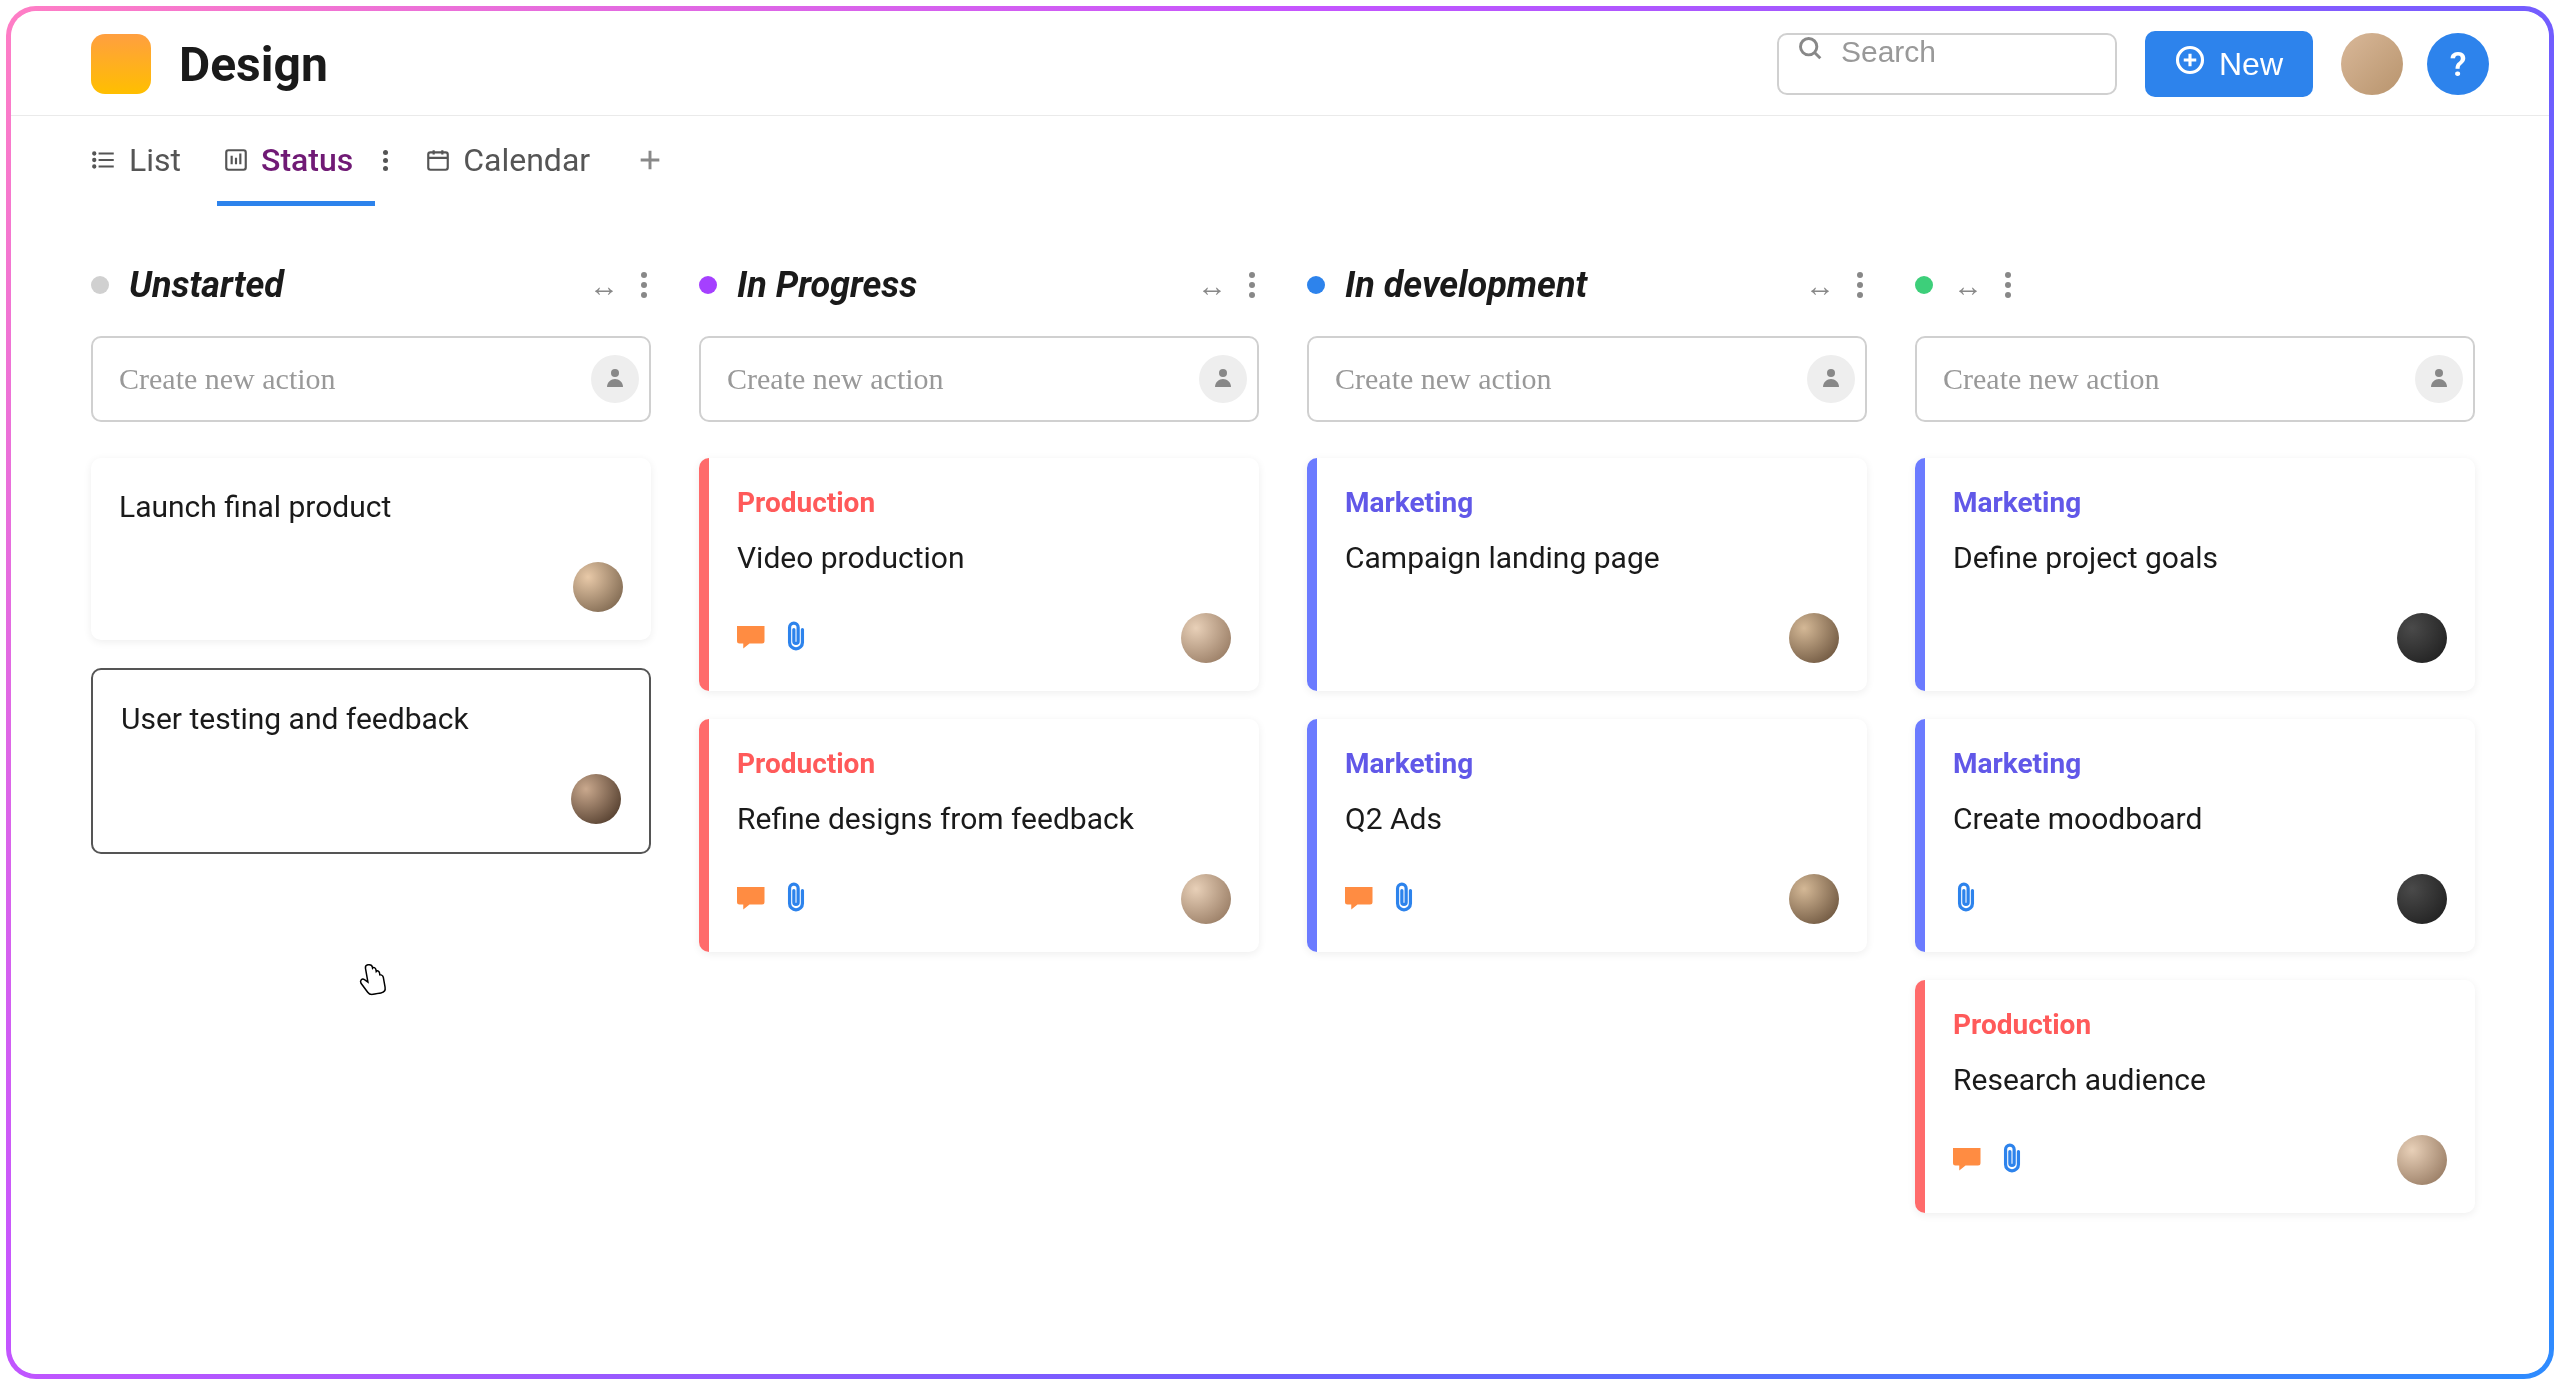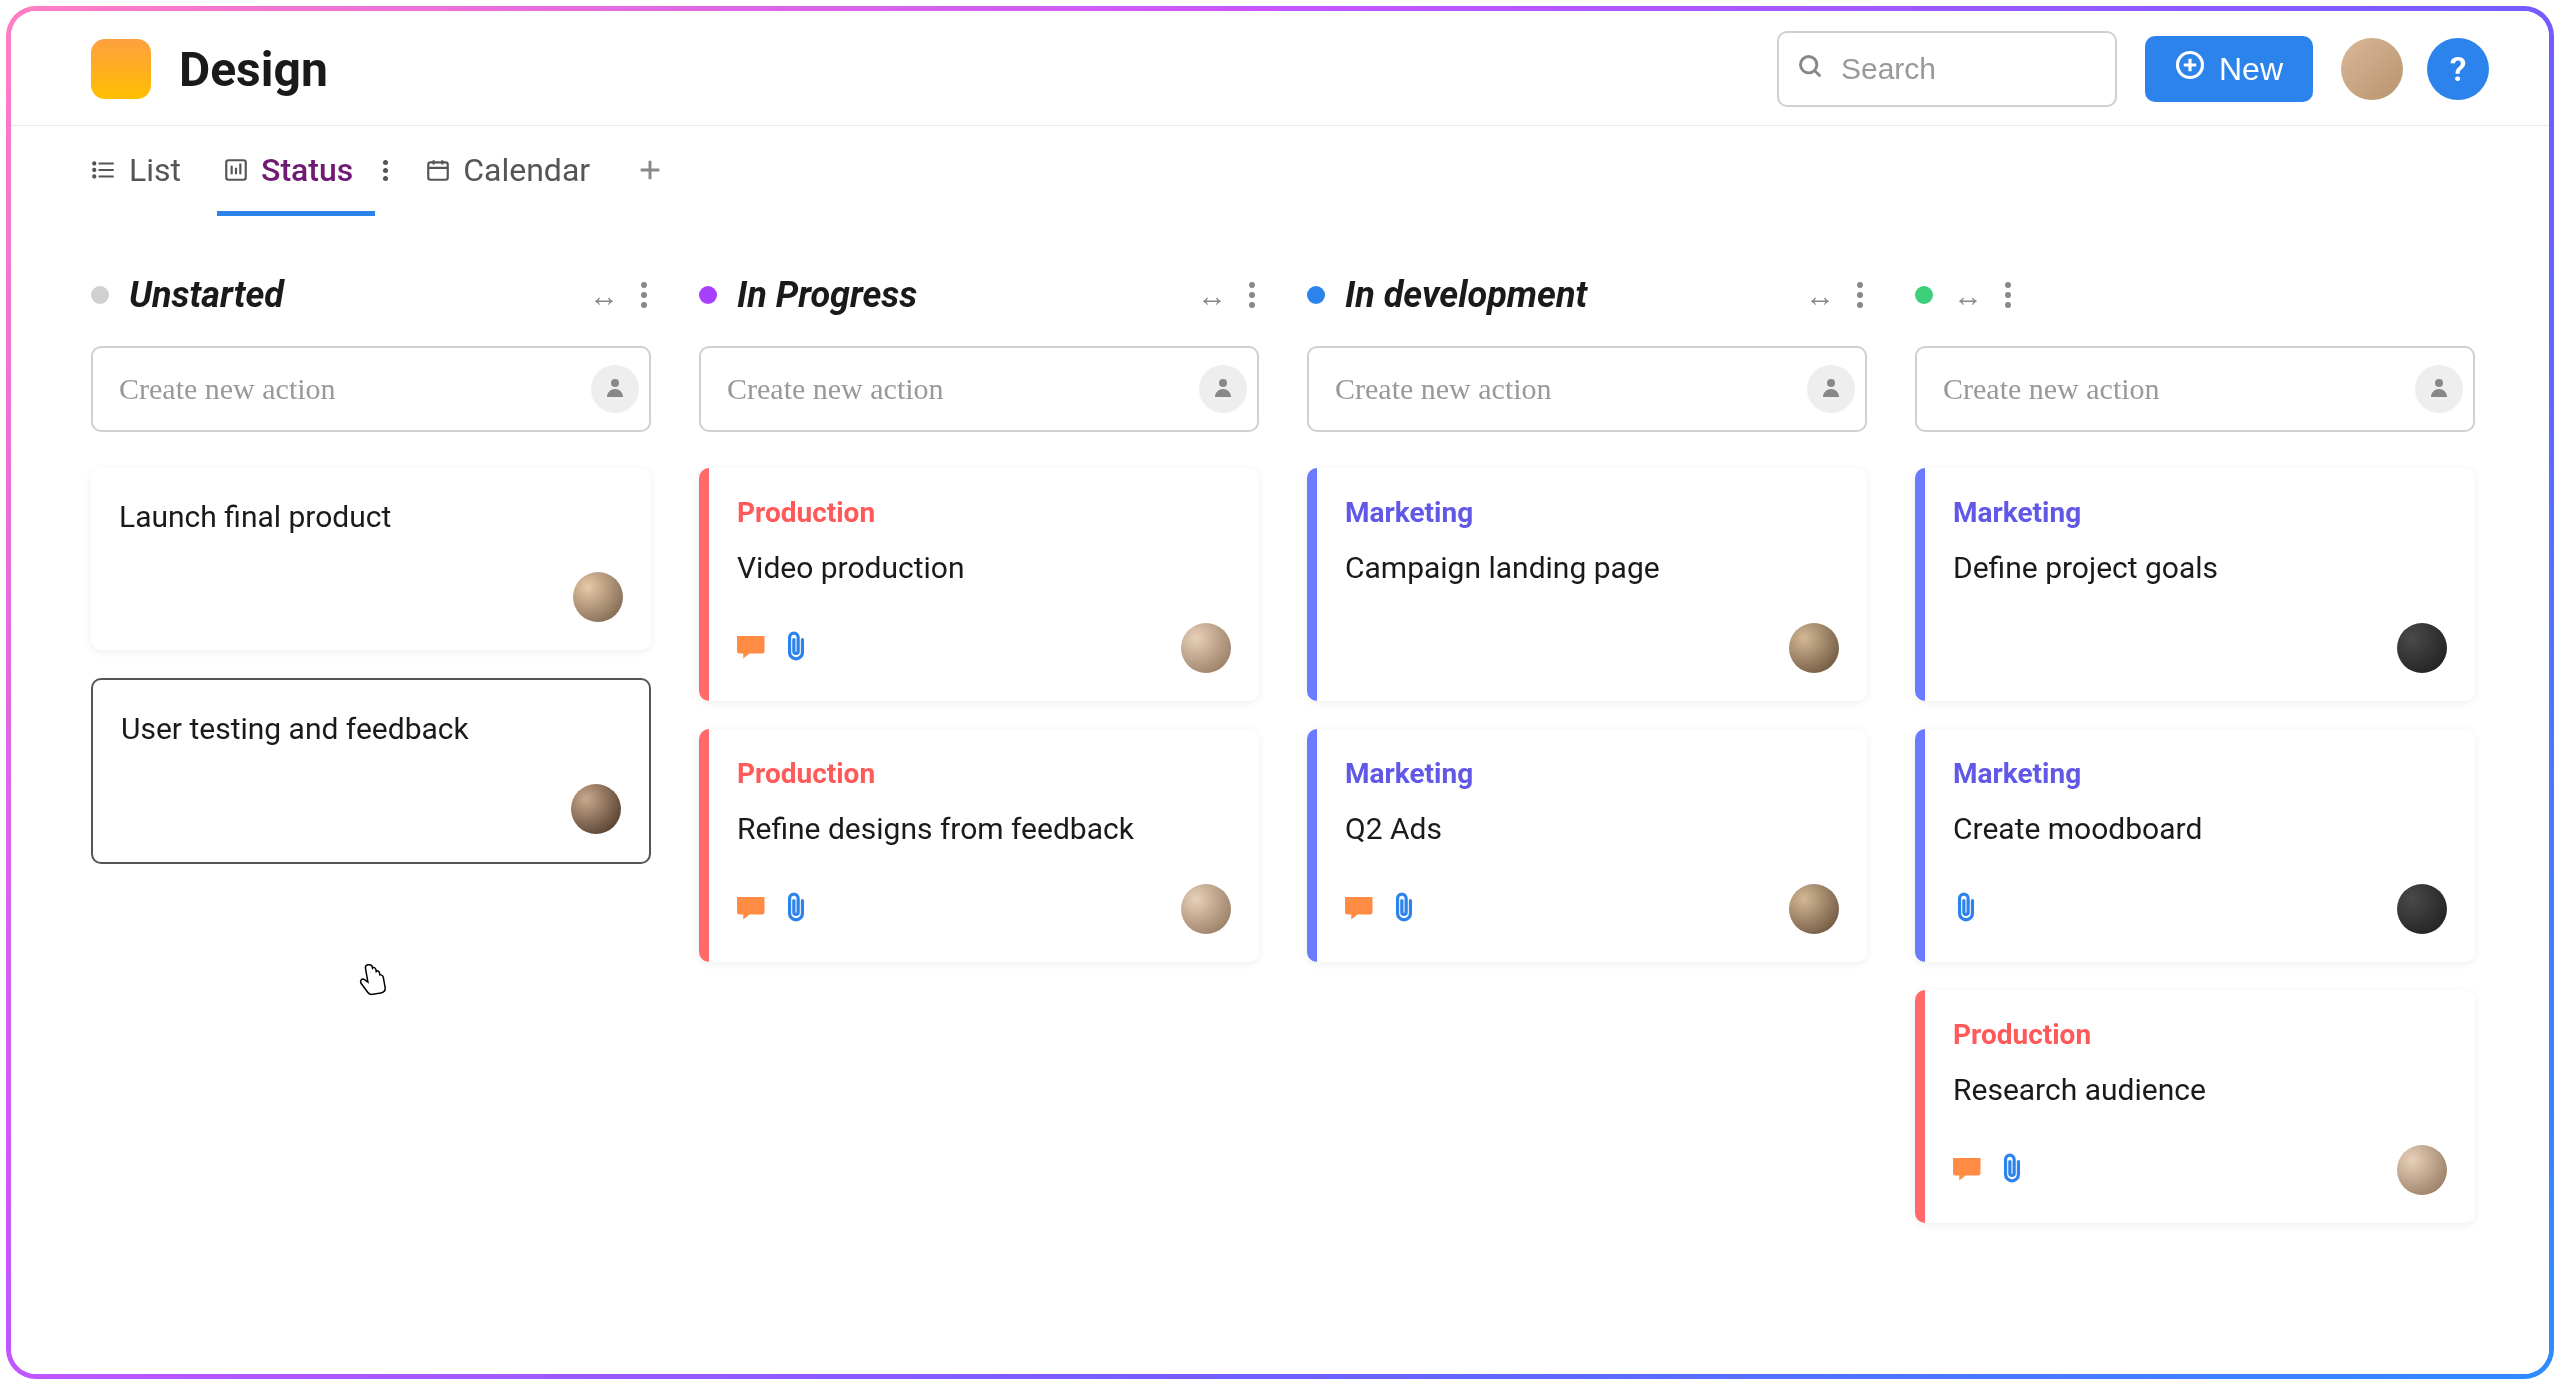--- a/index.html
+++ b/index.html
@@ -18,21 +18,21 @@
   border-radius: 30px;
   background:
     linear-gradient(#fff,#fff) padding-box,
     linear-gradient(135deg, #ff7ec5, #c555ff, #6f5dff, #2d8cff) border-box;
   overflow: hidden;
 }
 .inner {
   position: absolute;
   inset: 0;
   background: #fff;
-  border-radius: 8px;
+  border-radius: 26px;
   overflow: hidden;
 }
 .header {
   display: flex;
   align-items: center;
   padding: 20px 60px 18px 80px;
   border-bottom: 1px solid #eaeaea;
 }
 .project-icon {
   width: 60px; height: 60px;
@@ -42,23 +42,23 @@
 }
 .project-title {
   font-size: 48px;
   font-weight: 700;
   color: #1a1a1a;
   flex: 0 0 auto;
 }
 .header-spacer { flex: 1; }
 .search-wrap {
   display: flex;
-  align-items: center;
+  align-items: flex-start;
   width: 340px;
-  height: 76px;
+  height: 62px;
   border: 2px solid #d0d0d0;
   border-radius: 10px;
   padding: 0 18px;
   margin-right: 28px;
 }
 .search-wrap svg { width: 28px; height: 28px; stroke: #888; fill: none; stroke-width: 2.5; }
 .search-input {
   border: none; outline: none;
   font-size: 30px;
   color: #333;

